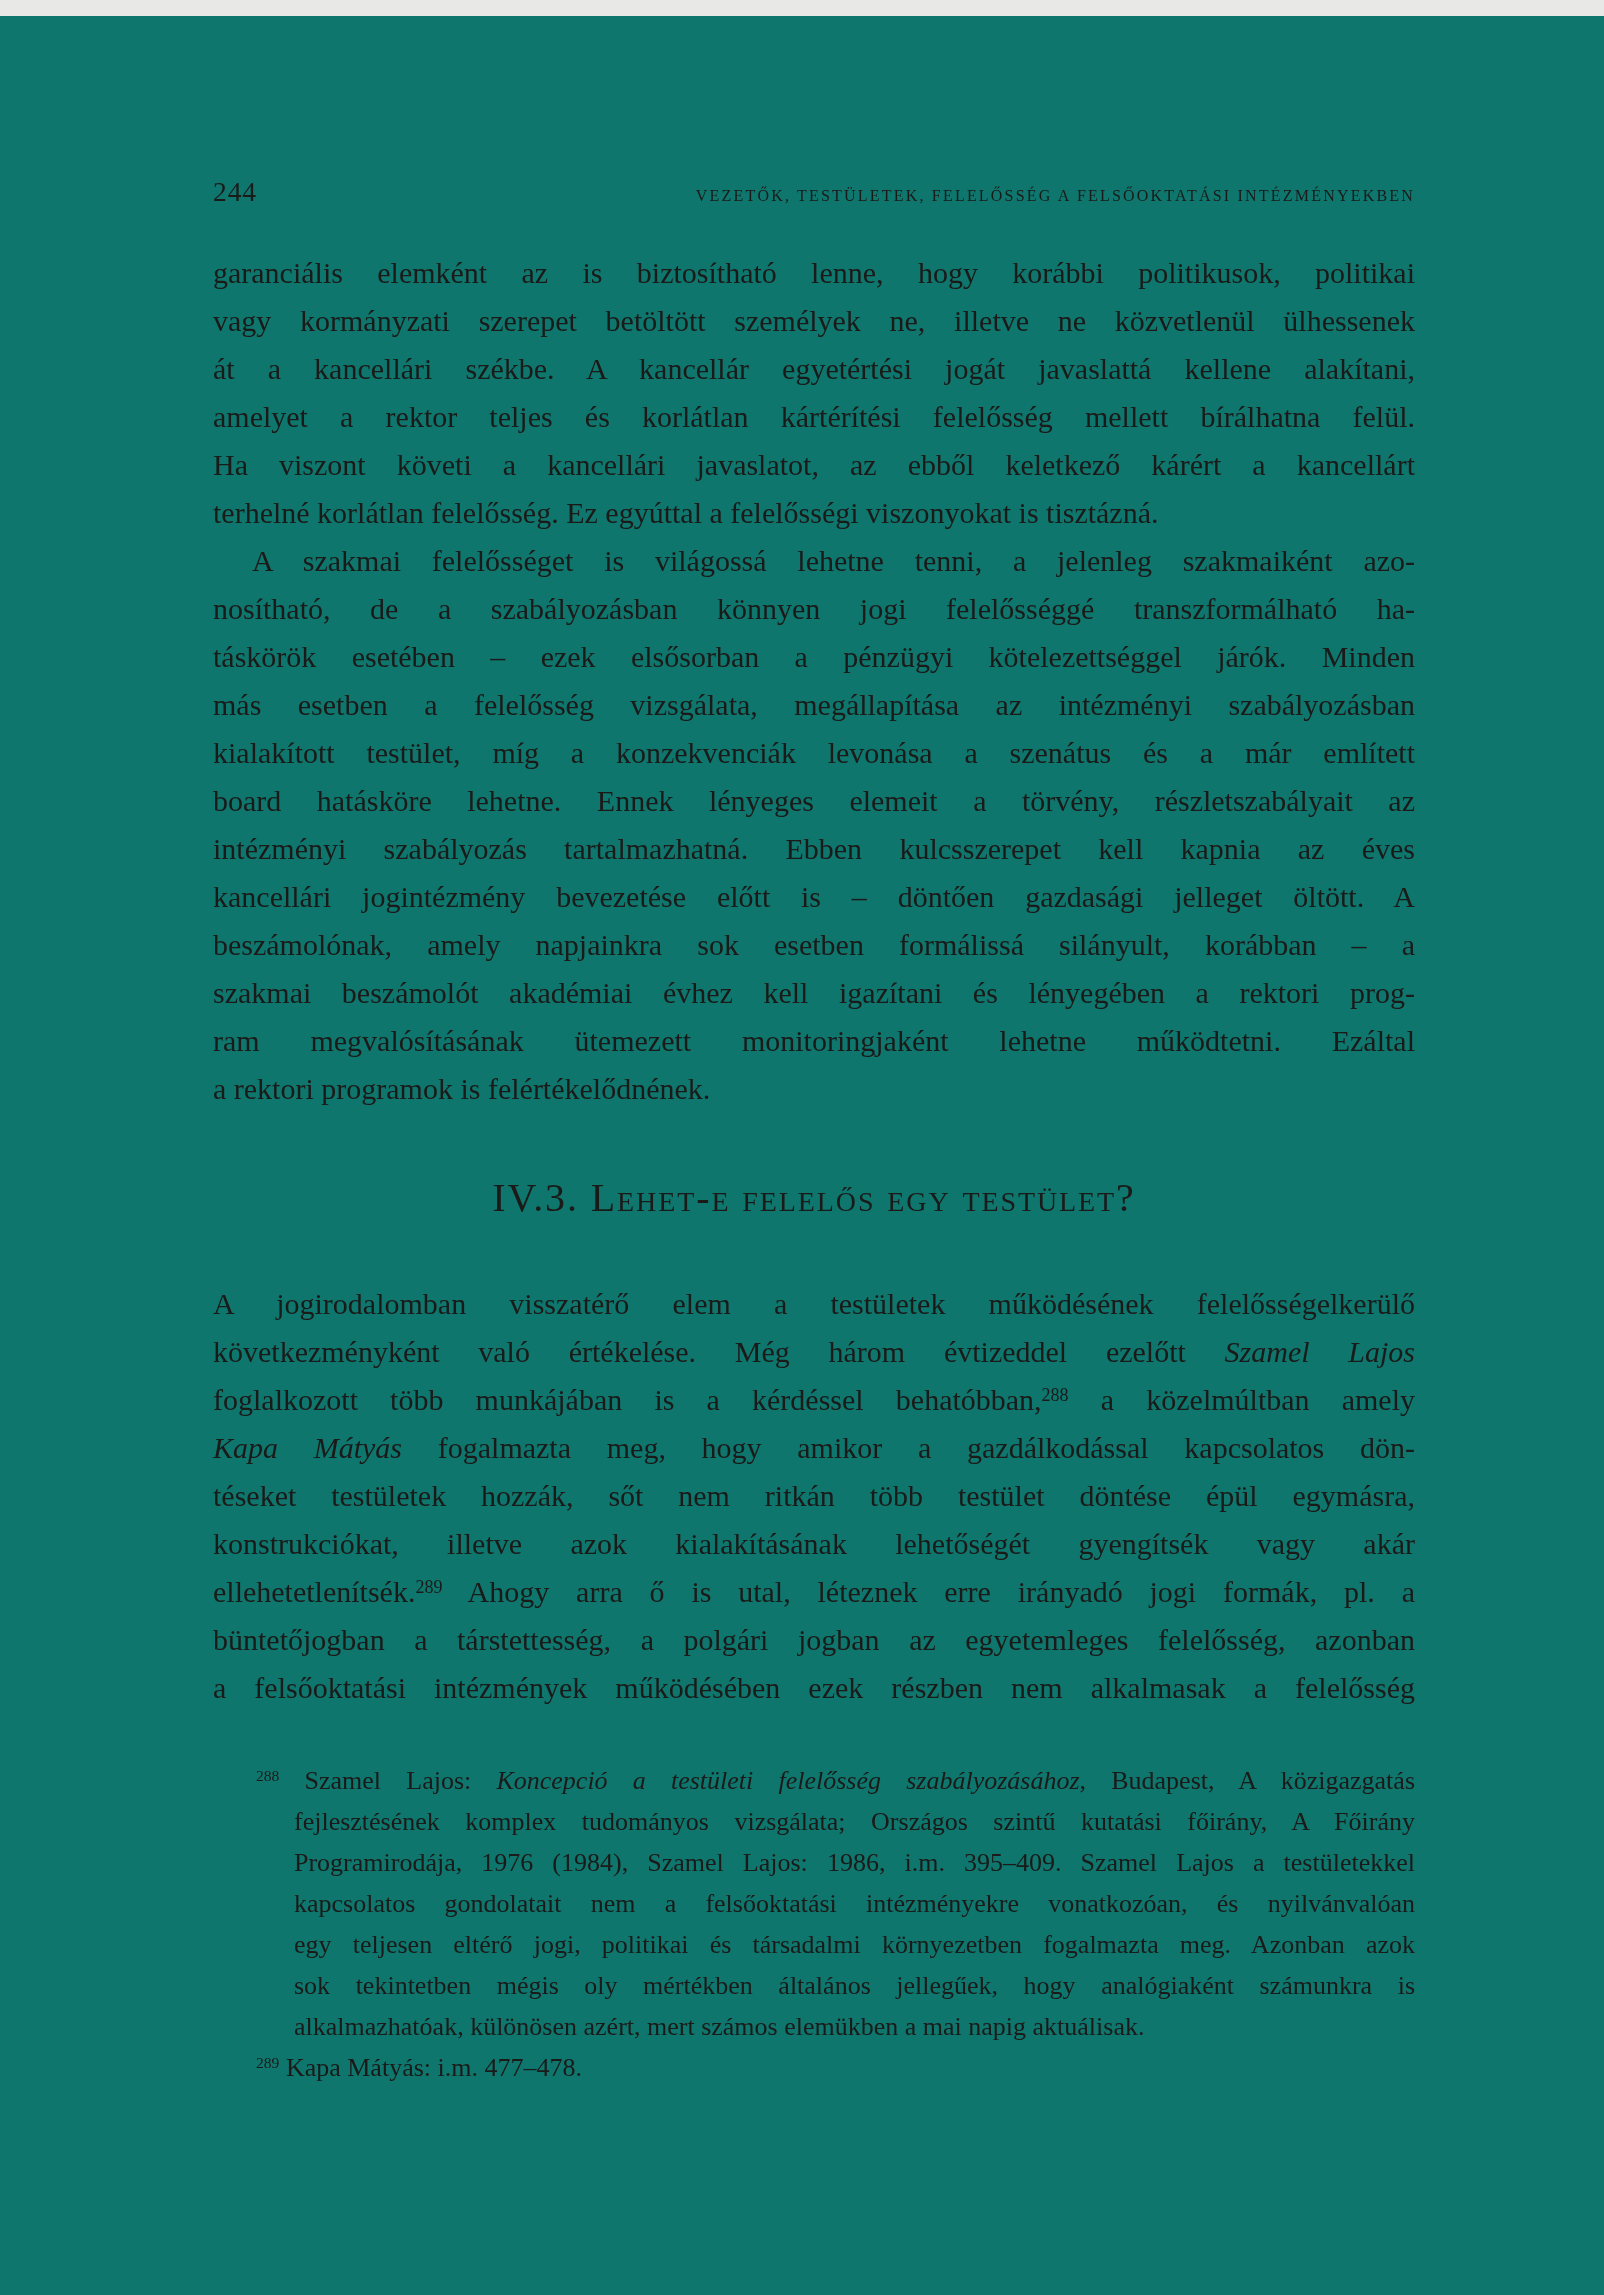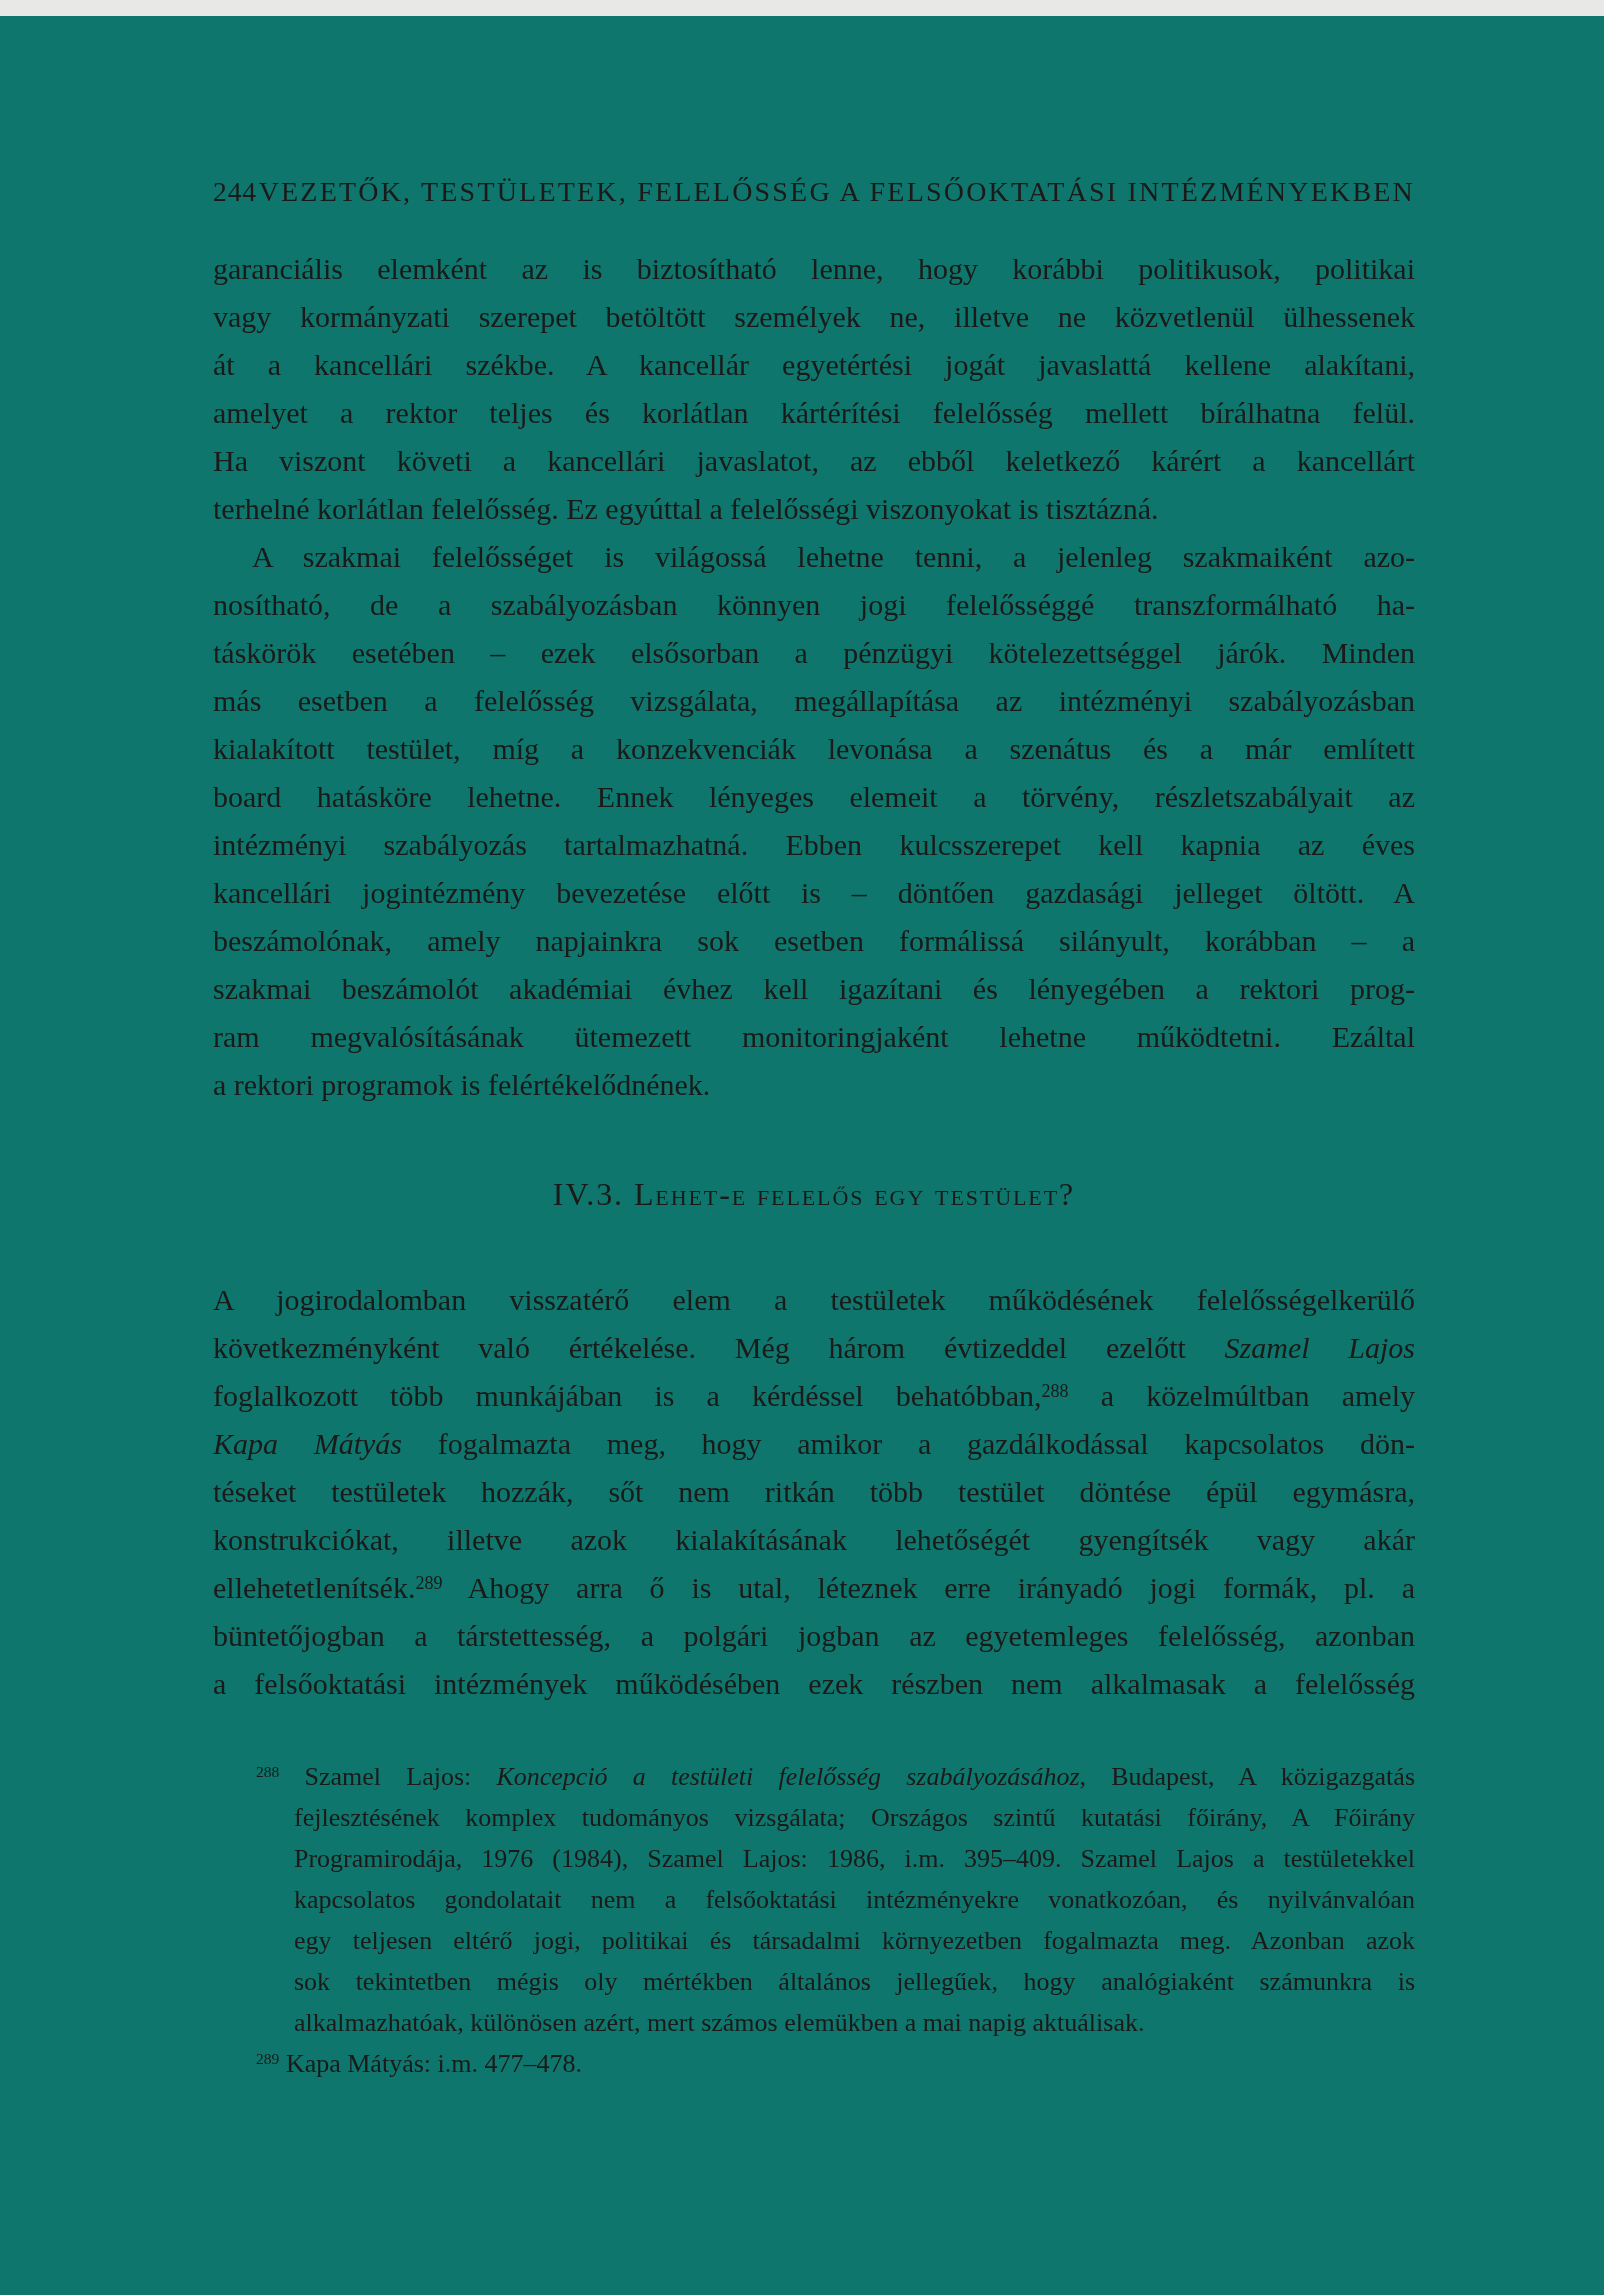--- a/index.html
+++ b/index.html
@@ -22,21 +22,21 @@
     margin:159px 190px 0 213px;
     line-height:34px;
   }
   .page-number{
     font-size:27.5px;
     letter-spacing:0.9px;
     flex:0 0 auto;
   }
   .running-title{
     margin-left:auto;
-    font-size:28px;
+    font-size:16px;
     letter-spacing:2.2px;
     white-space:nowrap;
     text-align:right;
   }
   .textblock{
     width:1202px;
     margin-left:213px;
   }
   .bodytext{
     margin-top:36px;
@@ -55,21 +55,21 @@
   .sup{
     font-size:60%;
     position:relative;
     top:-0.5em;
     line-height:0;
   }
   .section-heading{
     width:1202px;
     margin:65px 0 62px 213px;
     text-align:center;
-    font-size:32px;
+    font-size:40px;
     font-weight:400;
     font-variant-caps:small-caps;
     letter-spacing:1.9px;
     line-height:40px;
   }
   .footnotes{
     margin-top:48px;
     font-size:26px;
   }
   .footnotes .line{line-height:41px;}

